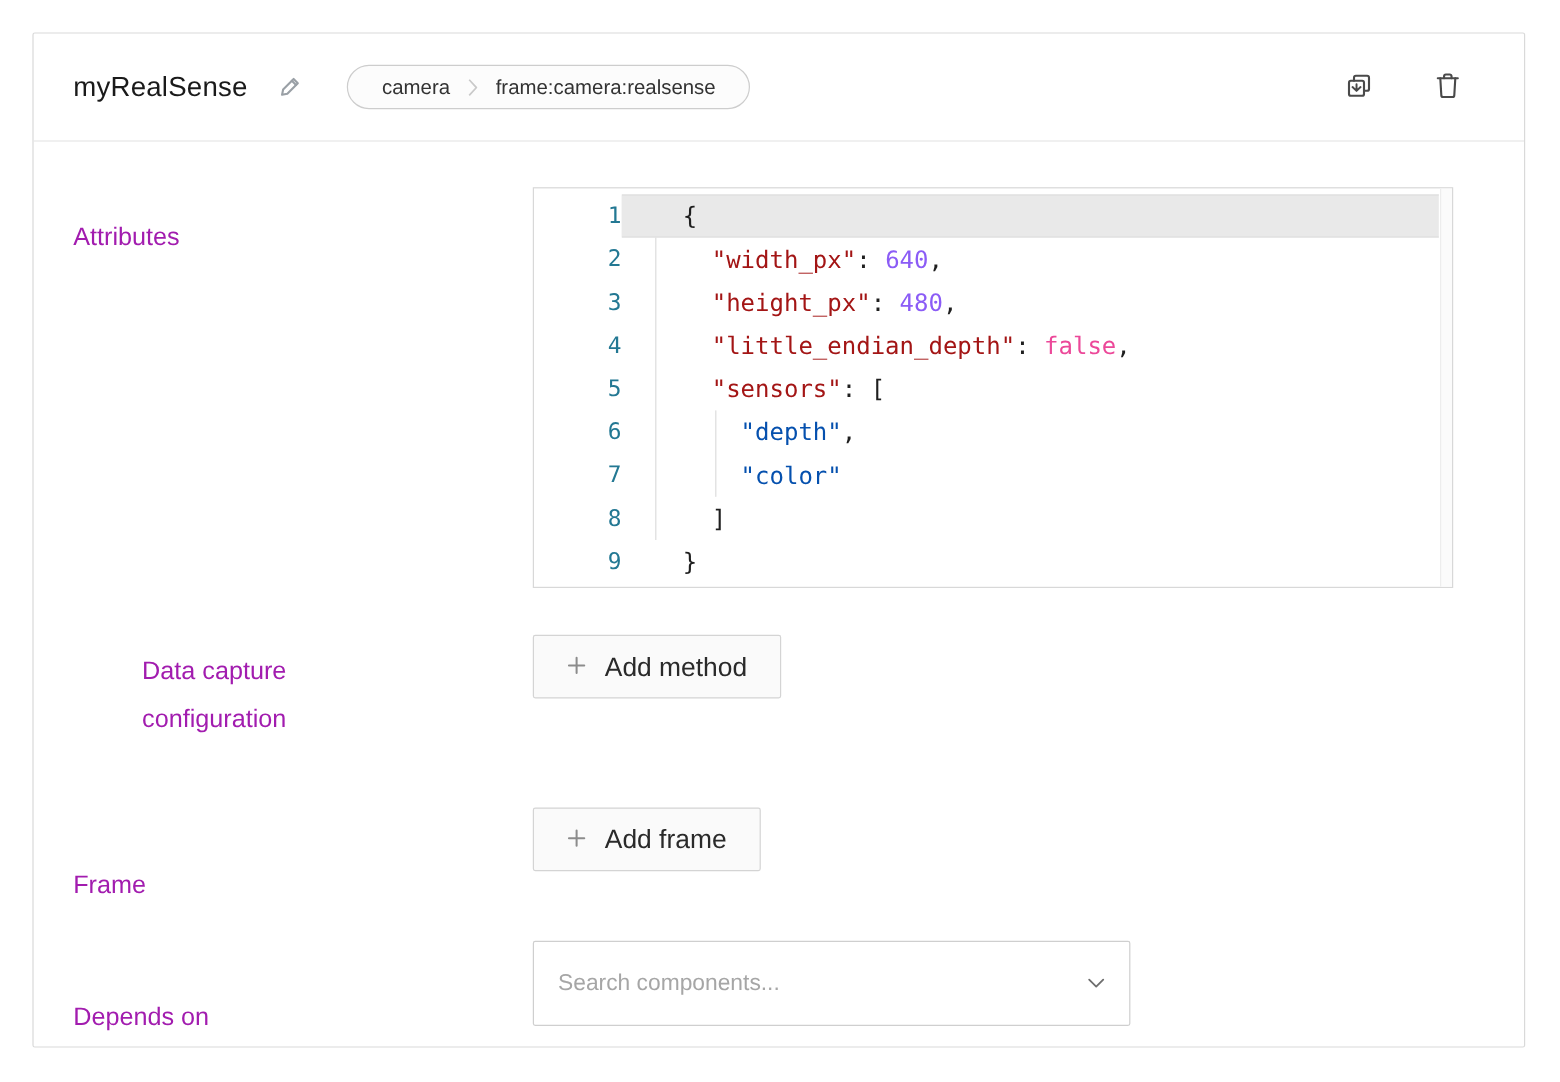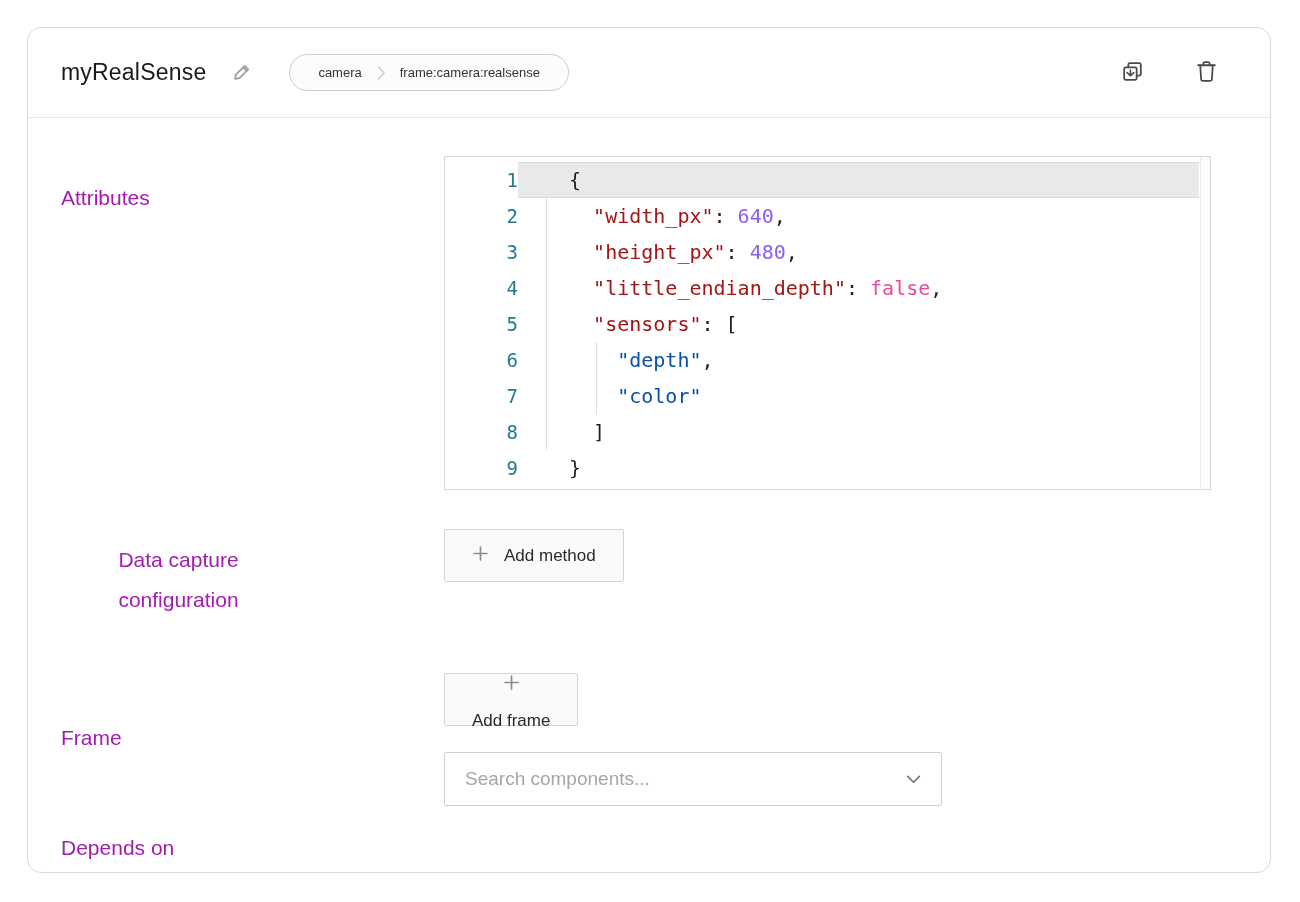--- a/index.html
+++ b/index.html
@@ -1,32 +1,32 @@
 <!DOCTYPE html>
 <html><head>
 <meta charset="utf-8">
 <style>
   * { margin:0; padding:0; box-sizing:border-box; }
   html,body { width:1300px; height:902px; background:#ffffff; font-family:"Liberation Sans",sans-serif; }
   .card {
     position:absolute; left:27px; top:27px; width:1244px; height:846px;
-    background:#fff; border:1px solid #d9d9d9; border-radius:14px;
+    background:#fff; border:1px solid #d9d9d9; border-radius:2px;
   }
   
   .card-header {
     position:absolute; left:0; top:0; width:100%; height:90px;
     display:flex; align-items:center; padding:0 52px 0 33px;
     border-bottom:1px solid #e6e6e6;
   }
   .title { font-size:23px; font-weight:500; color:#1a1a1a; letter-spacing:.2px; }
   .pencil-btn { margin-left:26px; display:flex; align-items:center; cursor:pointer; background:none; border:none; }
   .type-pill {
     margin-left:36px; height:37px; display:flex; align-items:center; gap:15px;
     border:1px solid #cdcdcd; border-radius:19px; background:#fcfcfc; padding:0 28px;
-    font-size:13px; color:#333;
+    font-size:17px; color:#333;
   }
   .pill-sep { display:flex; align-items:center; }
   .header-actions { margin-left:auto; display:flex; align-items:center; gap:50px; }
   .icon-btn { background:none; border:none; cursor:pointer; display:flex; align-items:center; padding:0; }
   
   .row-label { position:absolute; left:33px; font-size:21px; color:#a21caf; line-height:40px; max-width:235px; }
   
   .editor {
     position:absolute; left:416px; top:128px; width:767px; height:334px;
     border:1px solid #d8d8d8; background:#fff; overflow:hidden;
@@ -46,25 +46,25 @@
   .tok-str { color:#0550ae; }
   .tok-p { color:#1f1f1f; }
   .indent-guide { position:absolute; width:1px; background:#dcdcdc; }
   .guide-a { left:101px; top:41px; height:252px; }
   .guide-b { left:151px; top:185px; height:72px; }
   .editor-scrollbar { position:absolute; right:0; top:0; width:10px; height:100%; background:#fbfbfb; border-left:1px solid #ededed; }
   
   .add-btn {
     position:absolute; left:416px; height:53px; display:inline-flex; align-items:center; gap:15px;
     padding:0 27px; background:#fafafa; border:1px solid #d4d4d4; border-radius:2px;
-    font-size:17px; color:#2a2a2a; cursor:pointer; font-family:"Liberation Sans",sans-serif;
+    font-size:22px; color:#2a2a2a; cursor:pointer; font-family:"Liberation Sans",sans-serif;
   }
   
   .select-box {
-    position:absolute; left:416px; top:724px; width:498px; height:54px;
+    position:absolute; left:416px; top:756px; width:498px; height:71px;
     border:1px solid #cfcfcf; border-radius:2px; background:#fff;
     display:flex; align-items:center; padding:0 20px; cursor:pointer;
   }
   .select-input {
     flex:1; border:none; outline:none; font-size:19px; color:#333;
     font-family:"Liberation Sans",sans-serif; background:transparent;
   }
   .select-input::placeholder { color:#a6a6a6; }
 </style>
 </head>
@@ -166,21 +166,21 @@
   <button class="add-btn" style="top:501px;">
     <span>
       <svg width="17" height="17" viewBox="0 0 16 16" fill="none" stroke="#8c8c8c" stroke-width="1.6" stroke-linecap="round">
         <path d="M8 2v12M2 8h12"></path>
       </svg>
     </span>
     <span>Add method</span>
   </button>
 
   <div class="row-label" style="top:690px;">Frame</div>
-  <button class="add-btn" style="top:645px;flex-direction:column;">
+  <button class="add-btn" style="top:645px;">
     <span>
       <svg width="17" height="17" viewBox="0 0 16 16" fill="none" stroke="#8c8c8c" stroke-width="1.6" stroke-linecap="round">
         <path d="M8 2v12M2 8h12"></path>
       </svg>
     </span>
     <span>Add frame</span>
   </button>
 
   <div class="row-label" style="top:768px;margin-top:32px;">Depends on</div>
   <div class="select-box">

